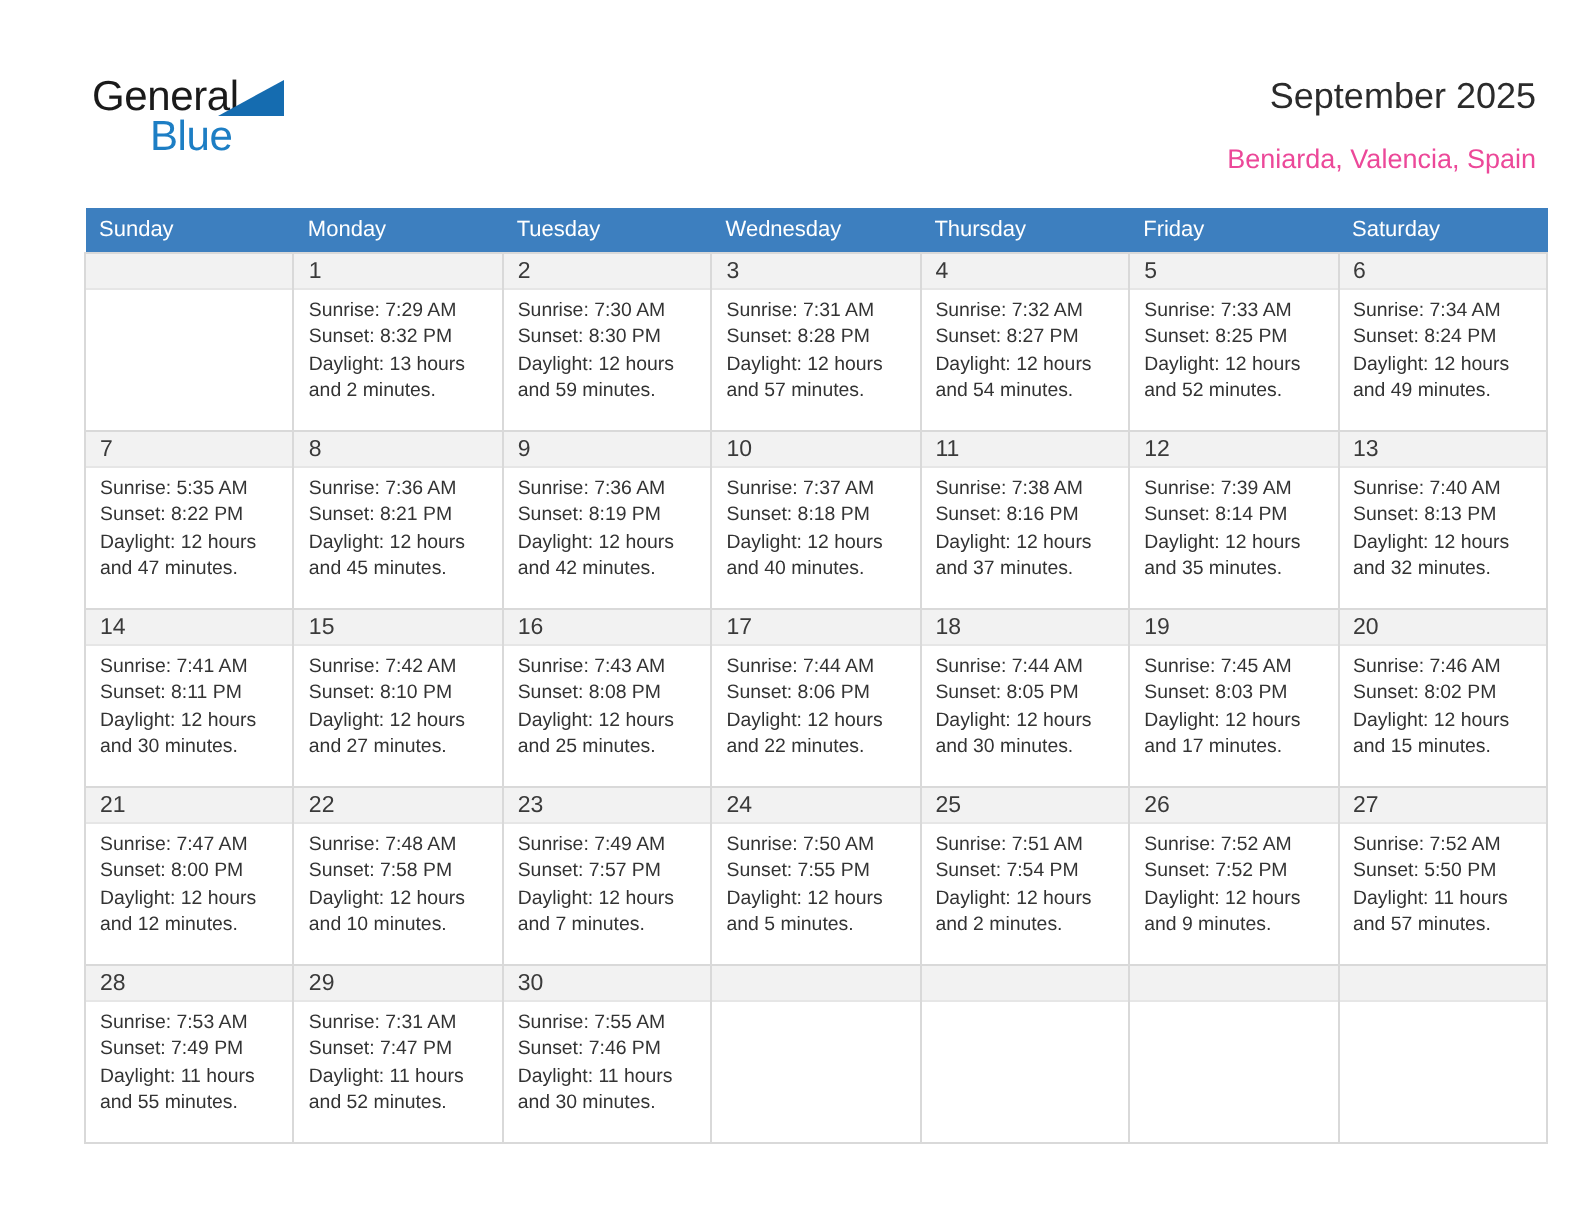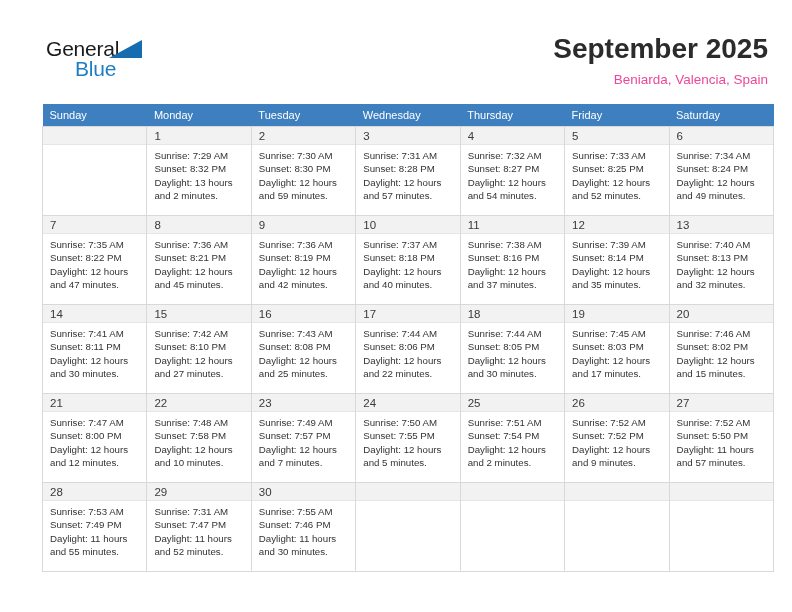--- a/index.html
+++ b/index.html
@@ -53,24 +53,24 @@
     color: #1d7ec4;
     letter-spacing: -0.2px;
     white-space: nowrap;
   }
   .title-block {
     position: absolute;
     right: 36px; top: 33px;
     text-align: right;
   }
   .cal-title {
-    font-size: 28px;
+    font-size: 18px;
     line-height: 31px;
     color: #2b2b2b;
-    font-weight: bold;
+    font-weight: normal;
     margin: 0;
     white-space: nowrap;
   }
   .cal-subtitle {
     font-size: 13.5px;
     line-height: 19px;
     color: #ec4899;
     margin: 6px 0 0 0;
     white-space: nowrap;
   }
@@ -218,21 +218,21 @@
               <span>Sunset: 8:24 PM</span>
               <span>Daylight: 12 hours</span>
               <span>and 49 minutes.</span>
             </div>
           </td>
         </tr>
         <tr class="week">
           <td>
             <span class="daynum">7</span>
             <div class="info">
-              <span>Sunrise: 7:35 AM</span>
+              <span>Sunrise: 5:35 AM</span>
               <span>Sunset: 8:22 PM</span>
               <span>Daylight: 12 hours</span>
               <span>and 47 minutes.</span>
             </div>
           </td>
           <td>
             <span class="daynum">8</span>
             <div class="info">
               <span>Sunrise: 7:36 AM</span>
               <span>Sunset: 8:21 PM</span>

